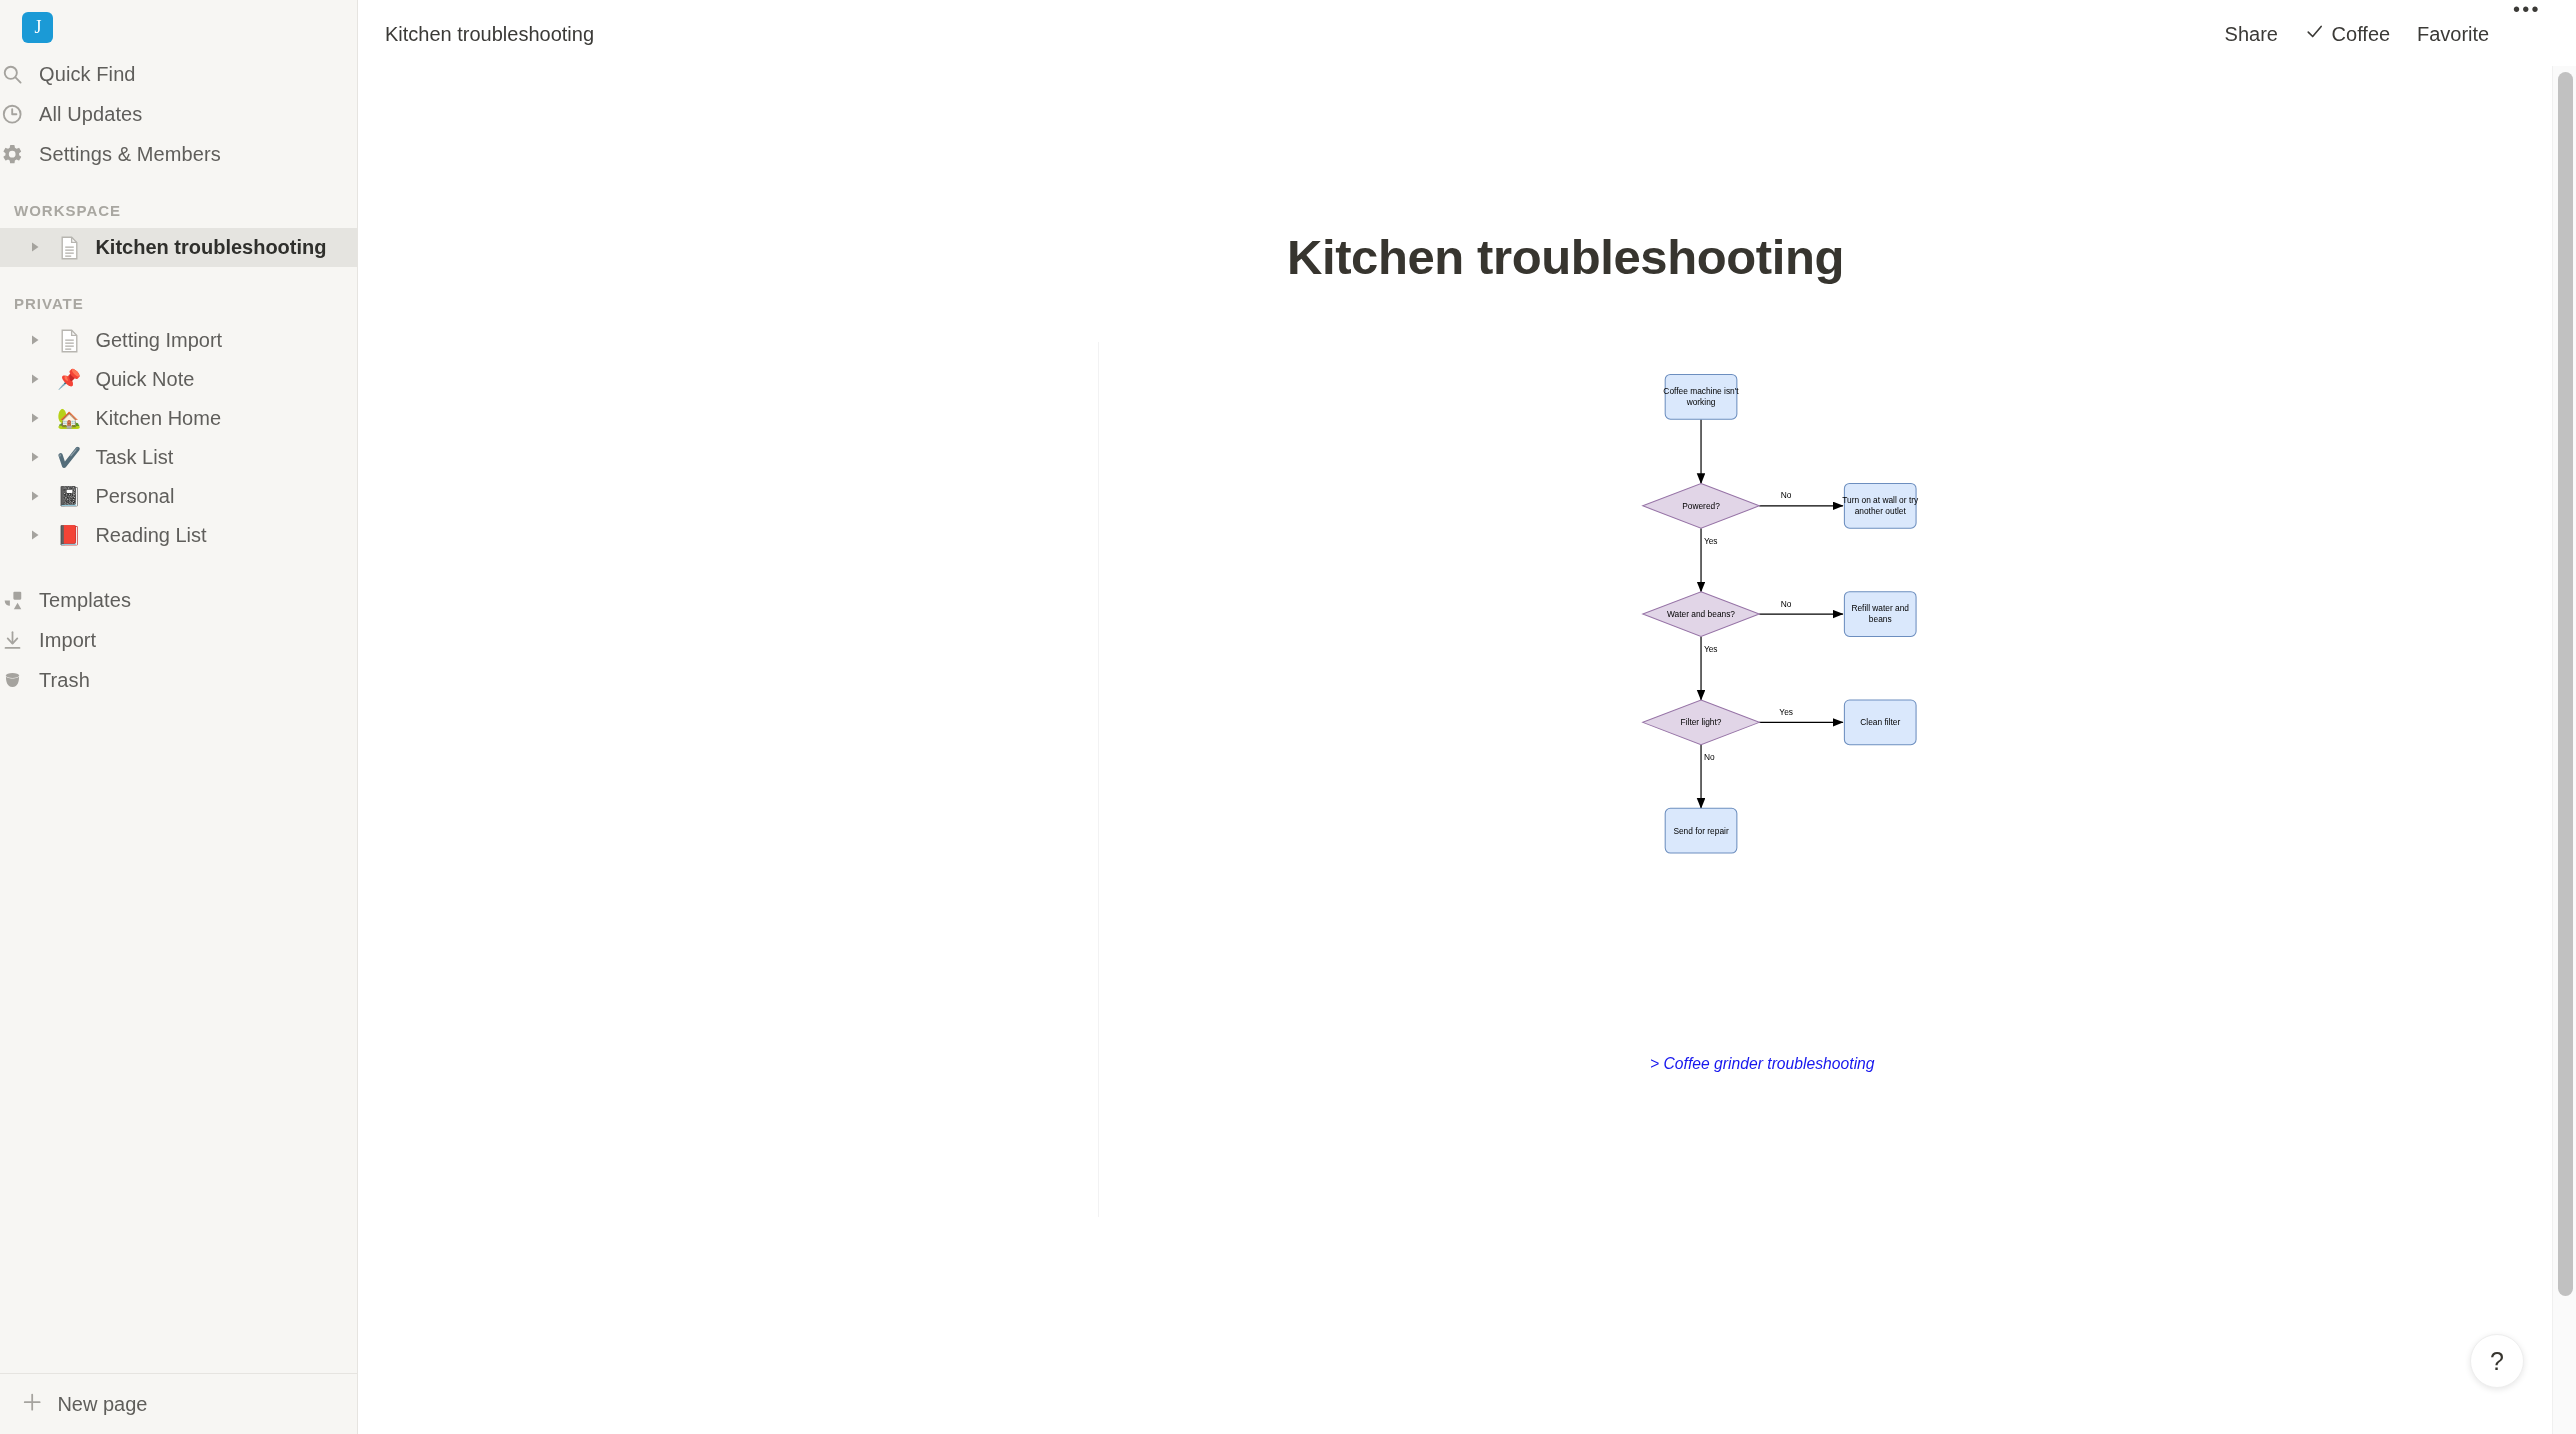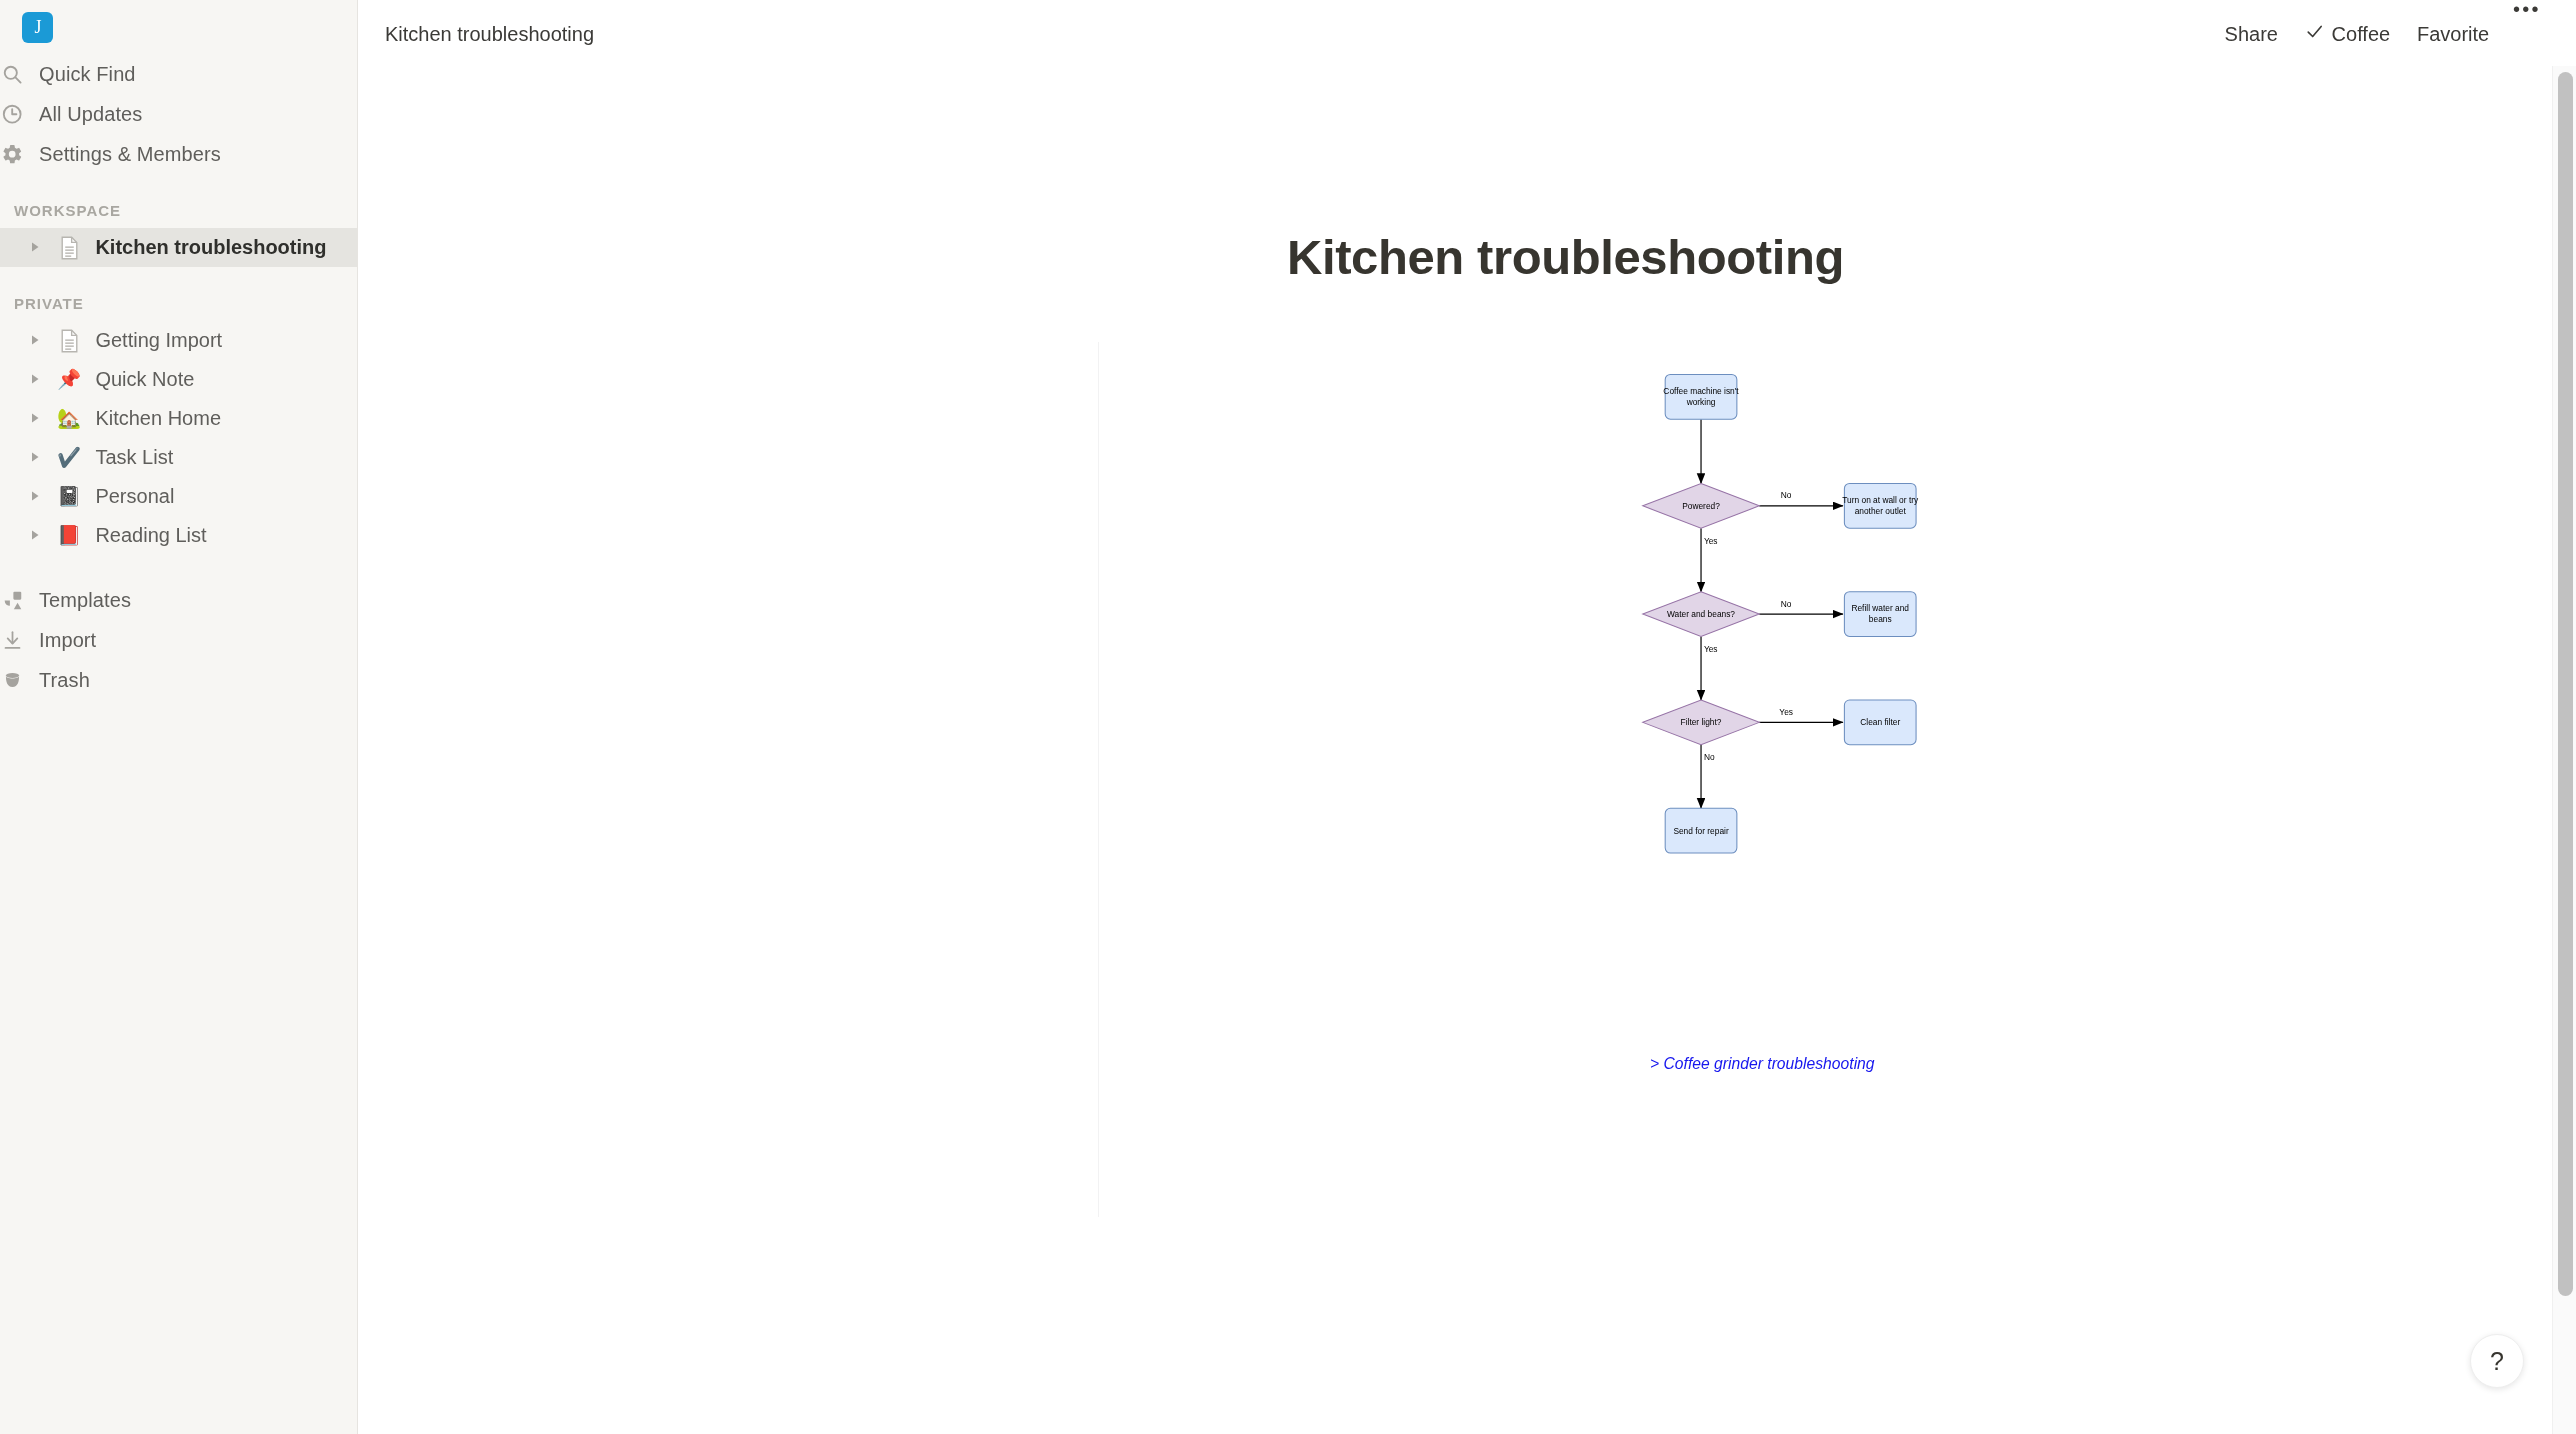--- a/index.html
+++ b/index.html
@@ -405,20 +405,29 @@
     <div class="nav-item">
       <span class="nav-icon">
         <svg width="21" height="21" viewBox="0 0 24 24" fill="#a5a39e">
           <ellipse cx="12" cy="6.2" rx="7.5" ry="2.8"></ellipse>
           <path d="M4.5 6.8c0 6 1.1 12.5 7.5 12.5s7.5-6.5 7.5-12.5c0 1.6-3.4 2.8-7.5 2.8S4.5 8.4 4.5 6.8z"></path>
         </svg>
       </span>
       <span class="nav-label">Trash</span>
     </div>
 
+    <div id="sidebar-footer">
+      <span class="nav-icon">
+        <svg width="22.4" height="22.4" viewBox="0 0 24 24" stroke="#a5a39e" stroke-width="1.9" stroke-linecap="round">
+          <line x1="12" y1="4" x2="12" y2="20"></line>
+            <line x1="4" y1="12" x2="20" y2="12"></line>
+        </svg>
+      </span>
+      <span class="nav-label">New page</span>
+    </div>
   </div>
 
   <div id="main">
 
     <div id="topbar">
       <div id="breadcrumb">Kitchen troubleshooting</div>
 
       <div id="topbar-right">
         <div class="tb-btn">
           <span>Share</span>

